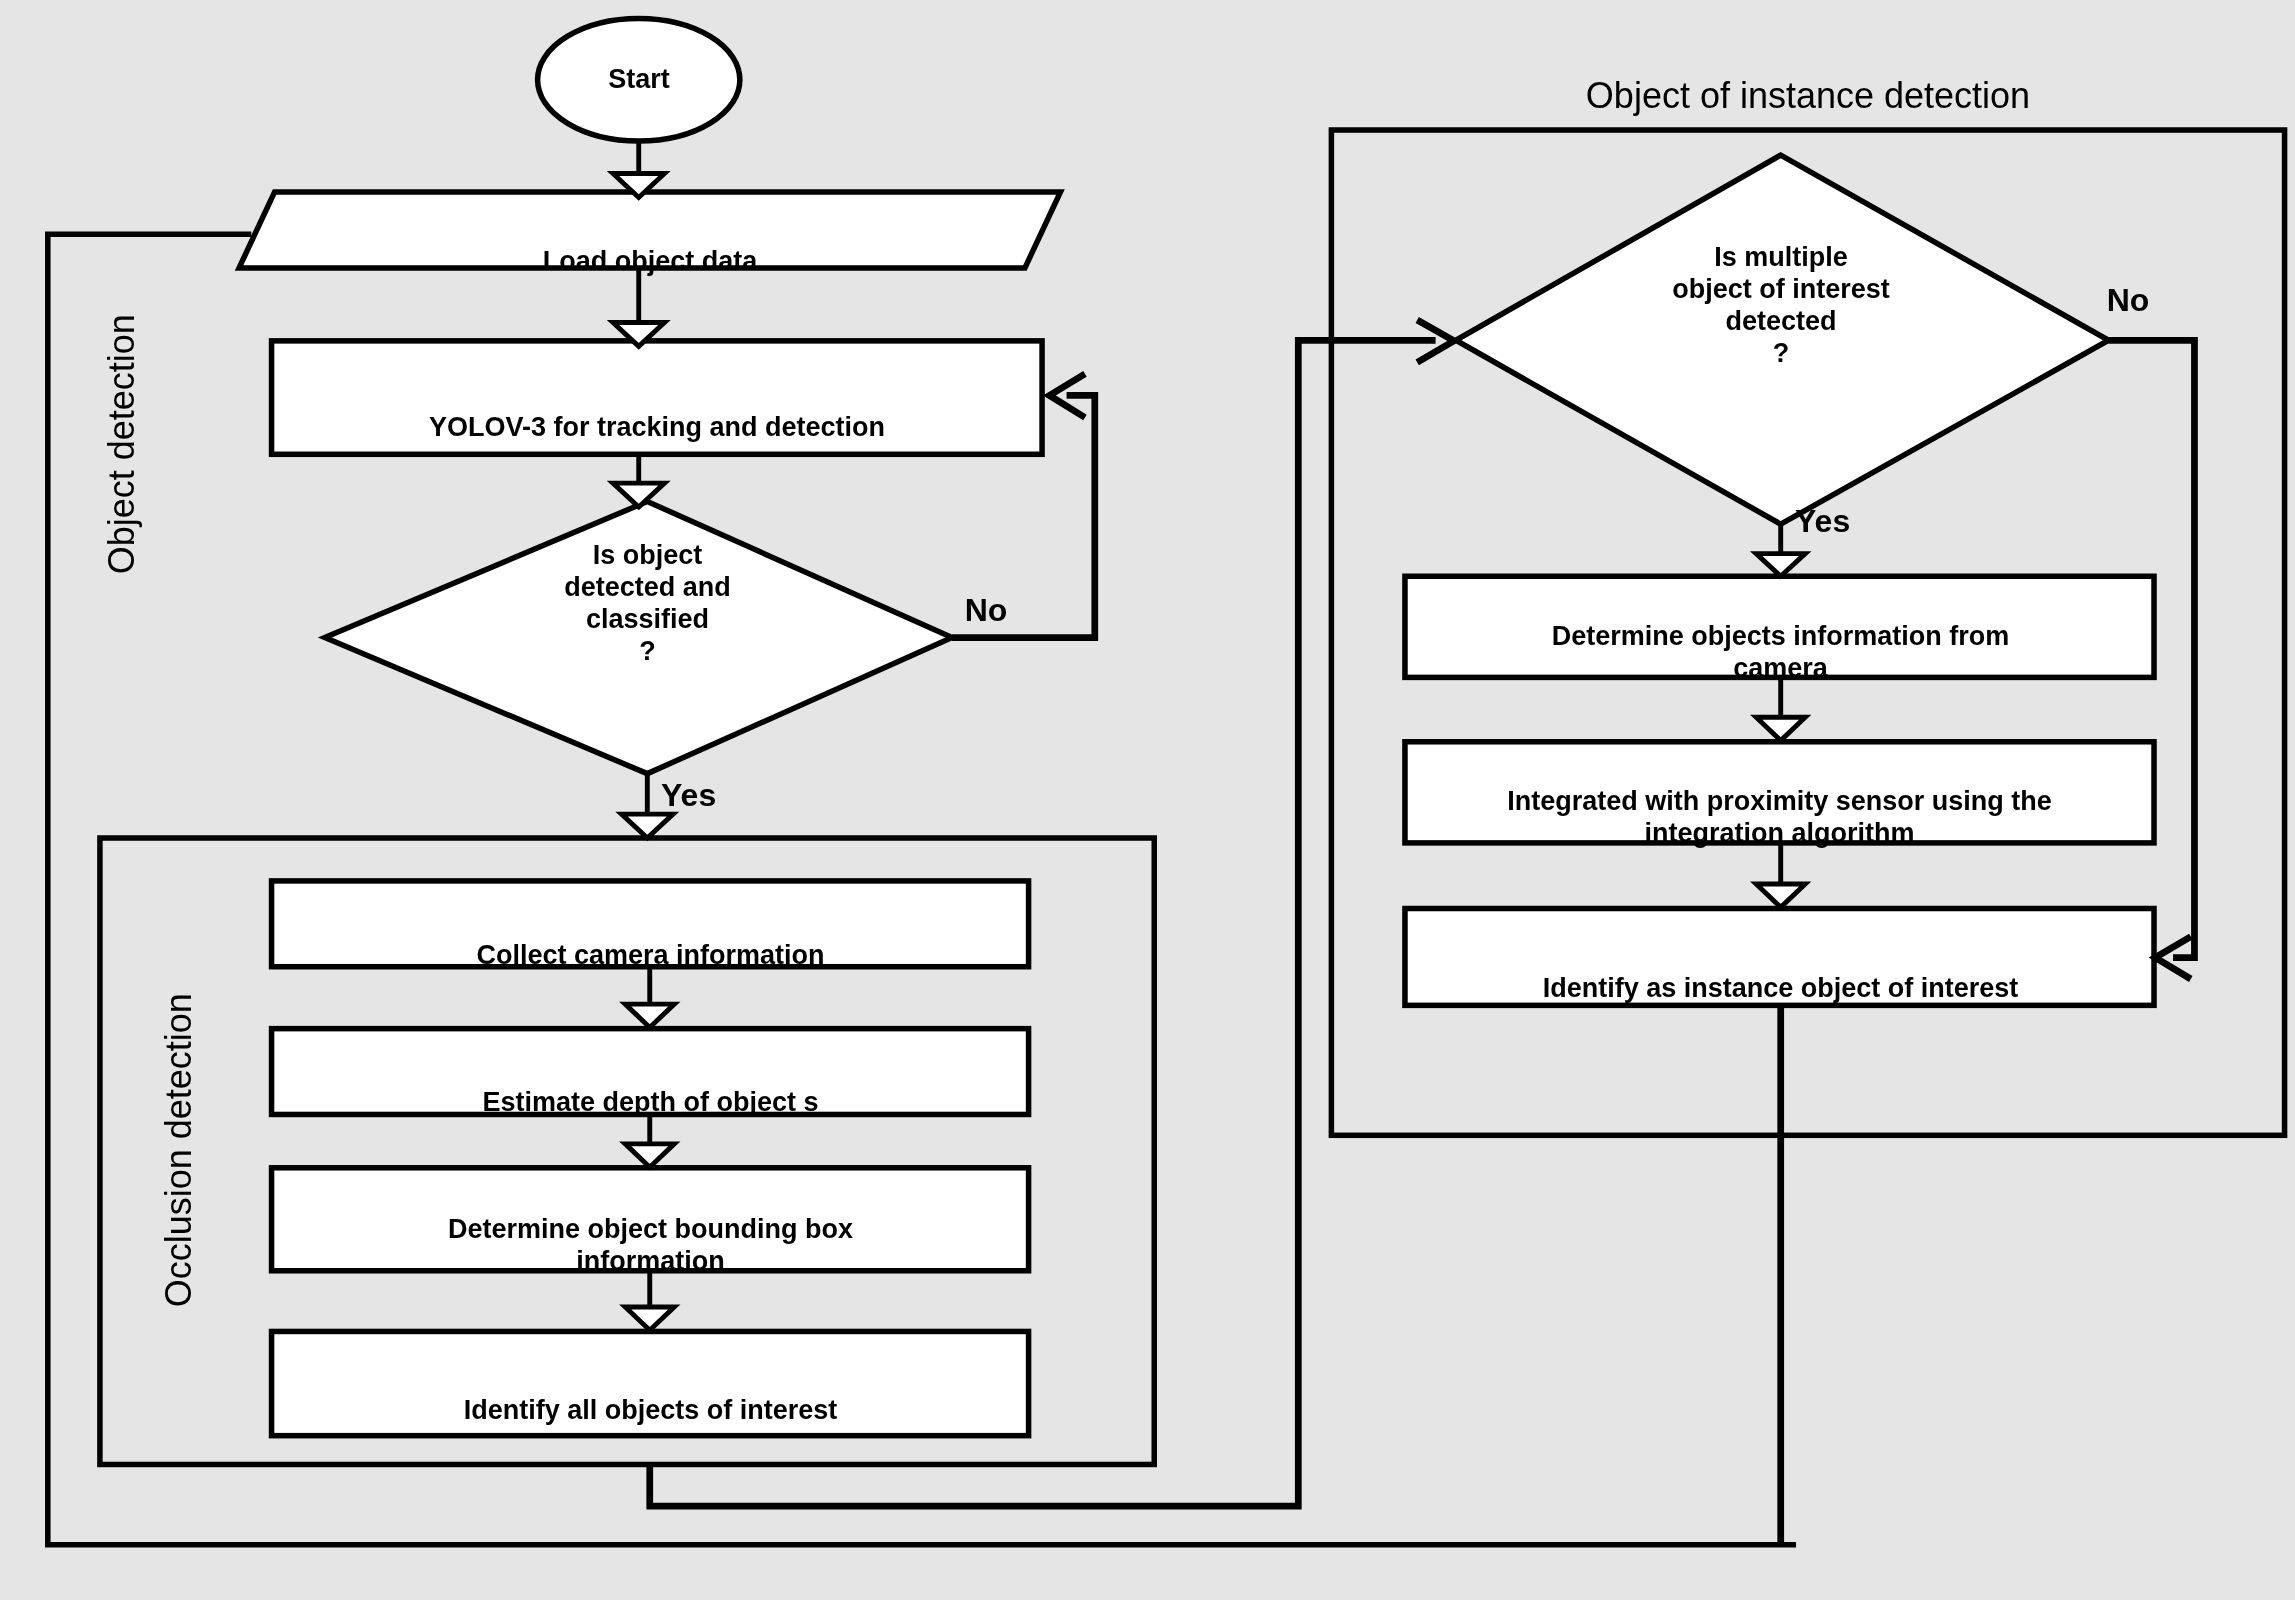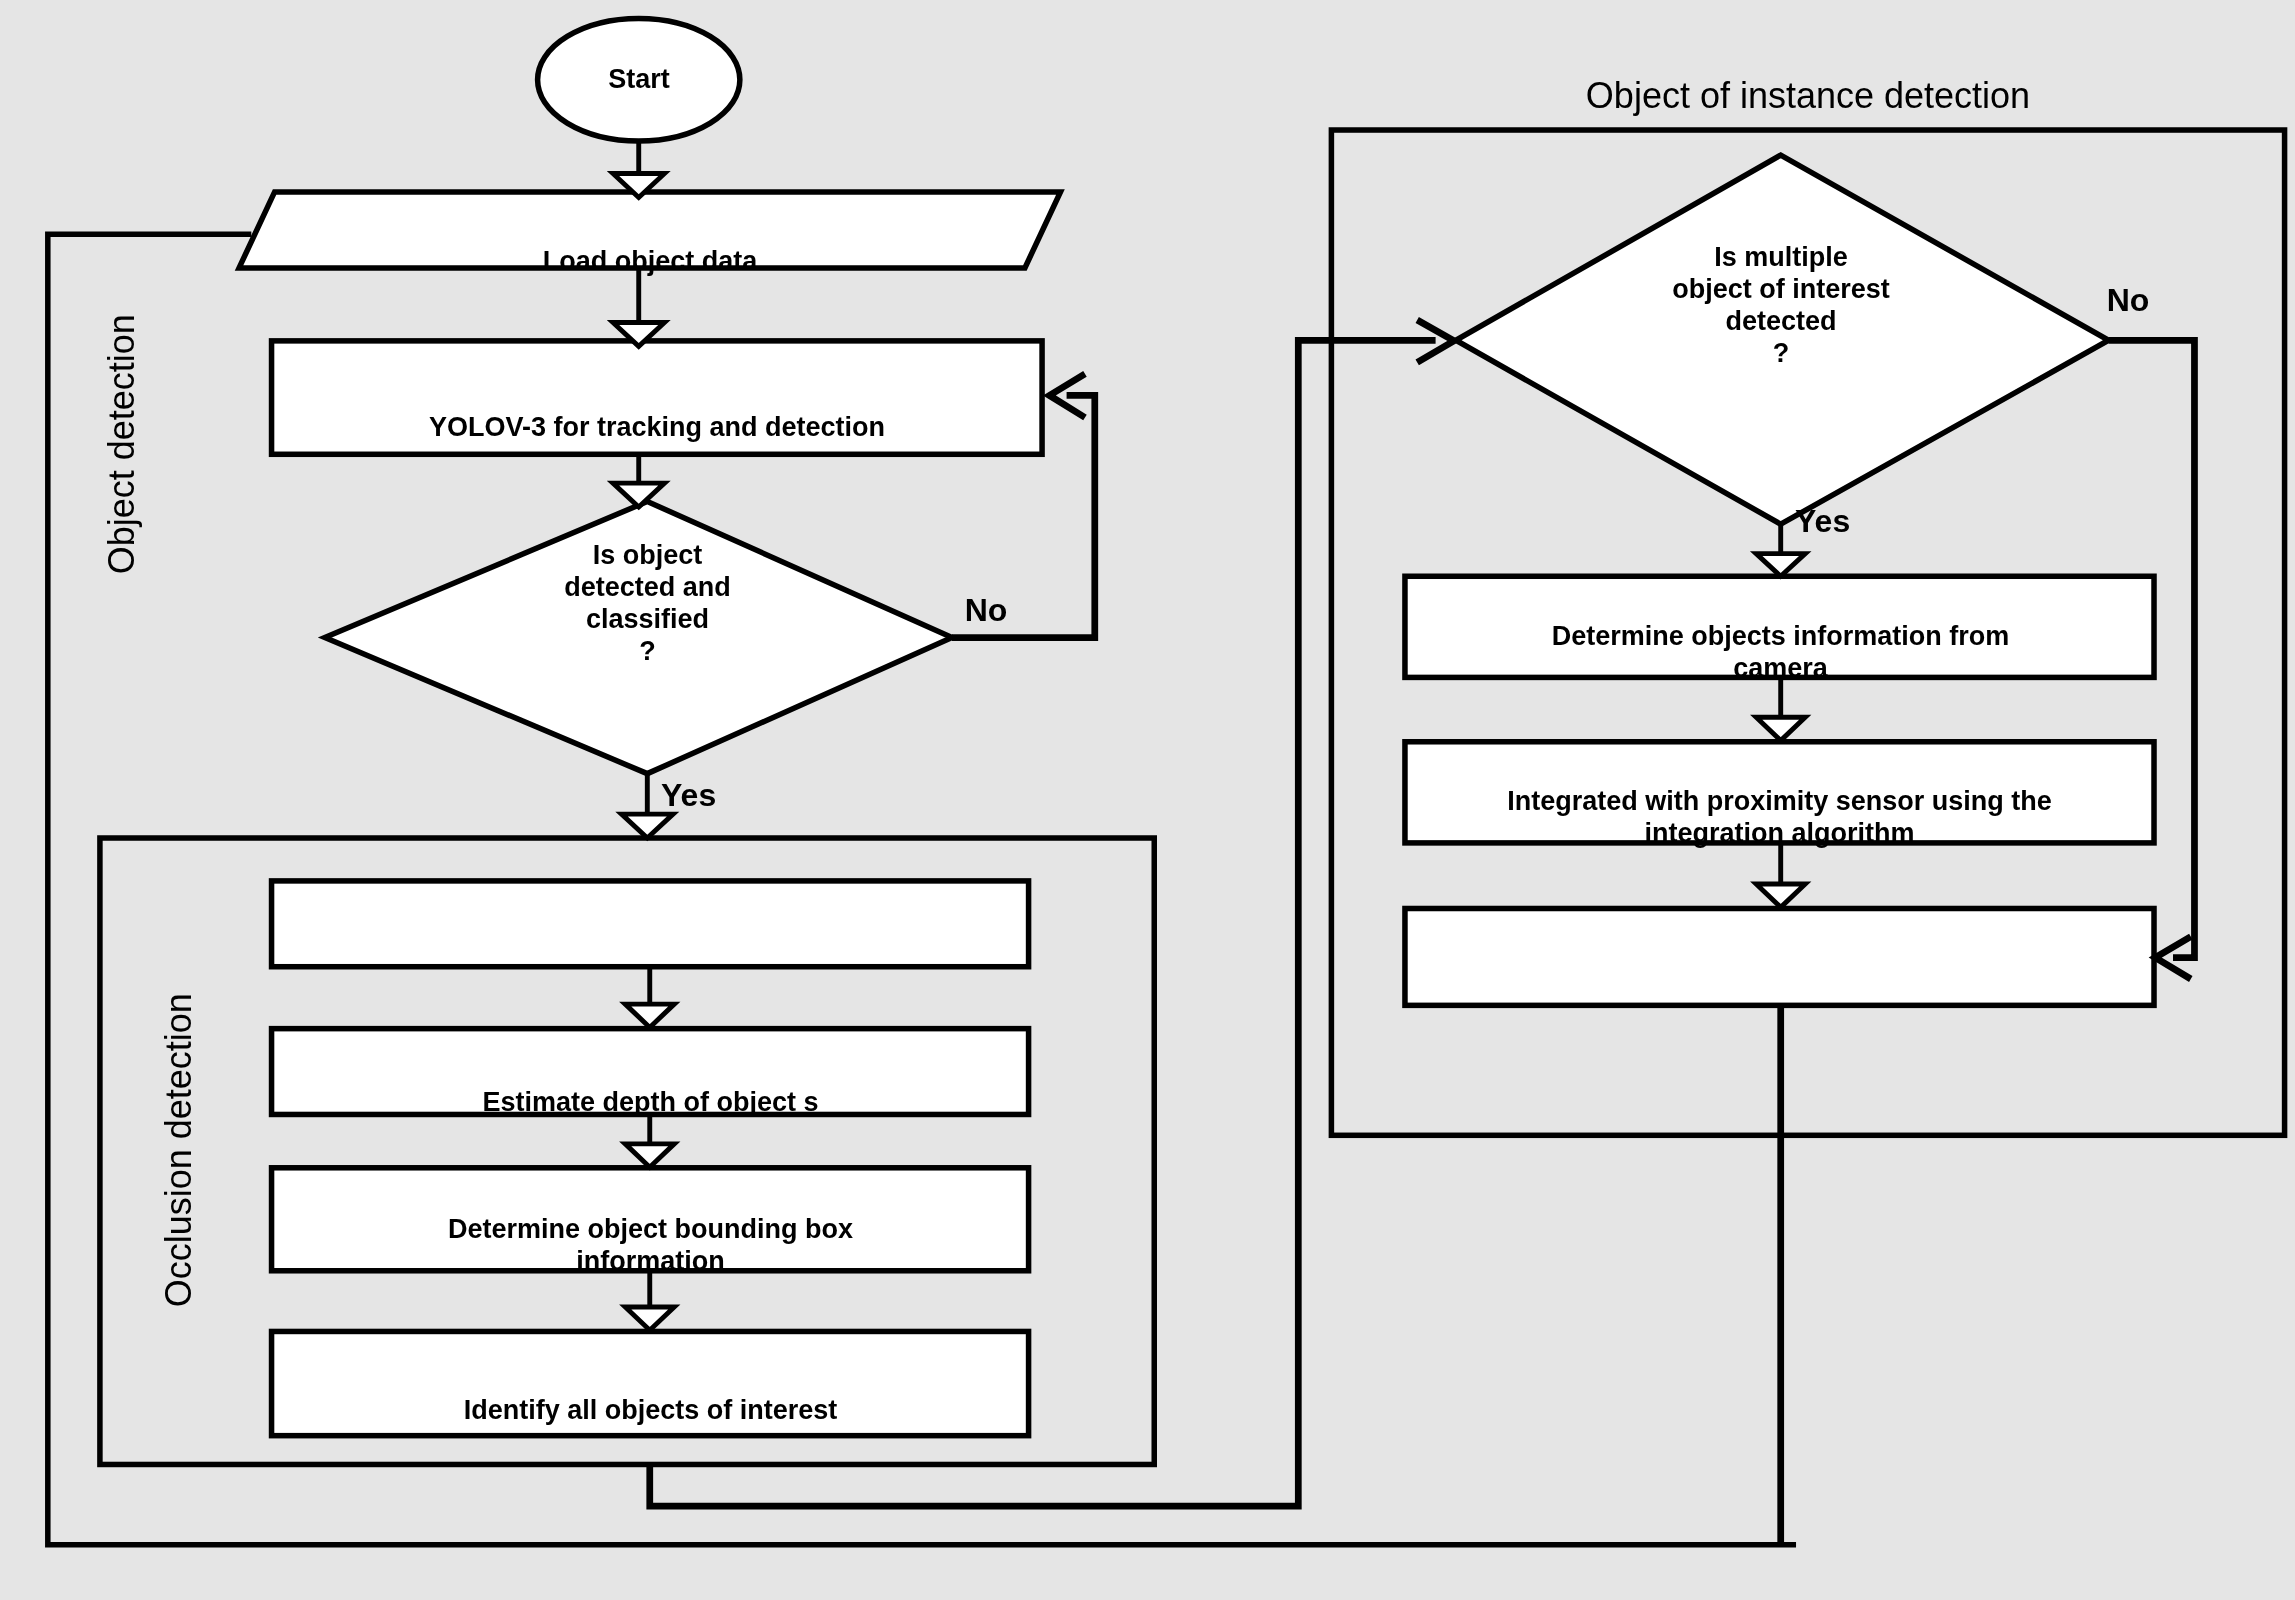--- a/index.html
+++ b/index.html
@@ -181,39 +181,41 @@
 
   <div class="lbl node-text" style="left:466px; top:215px; width:368px;">Load object data</div>
 
   <div class="lbl node-text" style="left:289px; top:381px; width:736px;">YOLOV-3 for tracking and detection</div>
 
   <div class="lbl decision-text" style="left:494px; top:540px; width:307px;">Is object
 detected and
 classified
 ?</div>
 
+  <div class="lbl node-text" style="left:284px; top:909px; width:733px;">Collect camera information</div>
 
   <div class="lbl node-text" style="left:284px; top:1056px; width:733px;">Estimate depth of object s</div>
 
   <div class="lbl node-text" style="left:284px; top:1183px; width:733px;">Determine object bounding box
 information</div>
 
   <div class="lbl node-text" style="left:284px; top:1364px; width:733px;">Identify all objects of interest</div>
 
   <div class="lbl decision-text" style="left:1597px; top:242px; width:368px;">Is multiple
 object of interest
 detected
 ?</div>
 
   <div class="lbl node-text" style="left:1418px; top:590px; width:725px;">Determine objects information from
 camera</div>
 
   <div class="lbl node-text" style="left:1411px; top:755px; width:737px;">Integrated with proximity sensor  using the
 integration algorithm</div>
 
+  <div class="lbl node-text" style="left:1418px; top:942px; width:725px;">Identify as instance object of interest</div>
 
   <div class="lbl edge-label" style="left:943px; top:592px; width:86px;">No</div>
 
   <div class="lbl edge-label" style="left:661px; top:777px; width:86px; text-align:left;">Yes</div>
 
   <div class="lbl edge-label" style="left:2085px; top:282px; width:86px;">No</div>
 
   <div class="lbl edge-label" style="left:1795px; top:503px; width:98px; text-align:left;">Yes</div>
 
   <div class="lbl group-title" style="left:1471px; top:75px; width:674px;">Object of instance detection</div>

